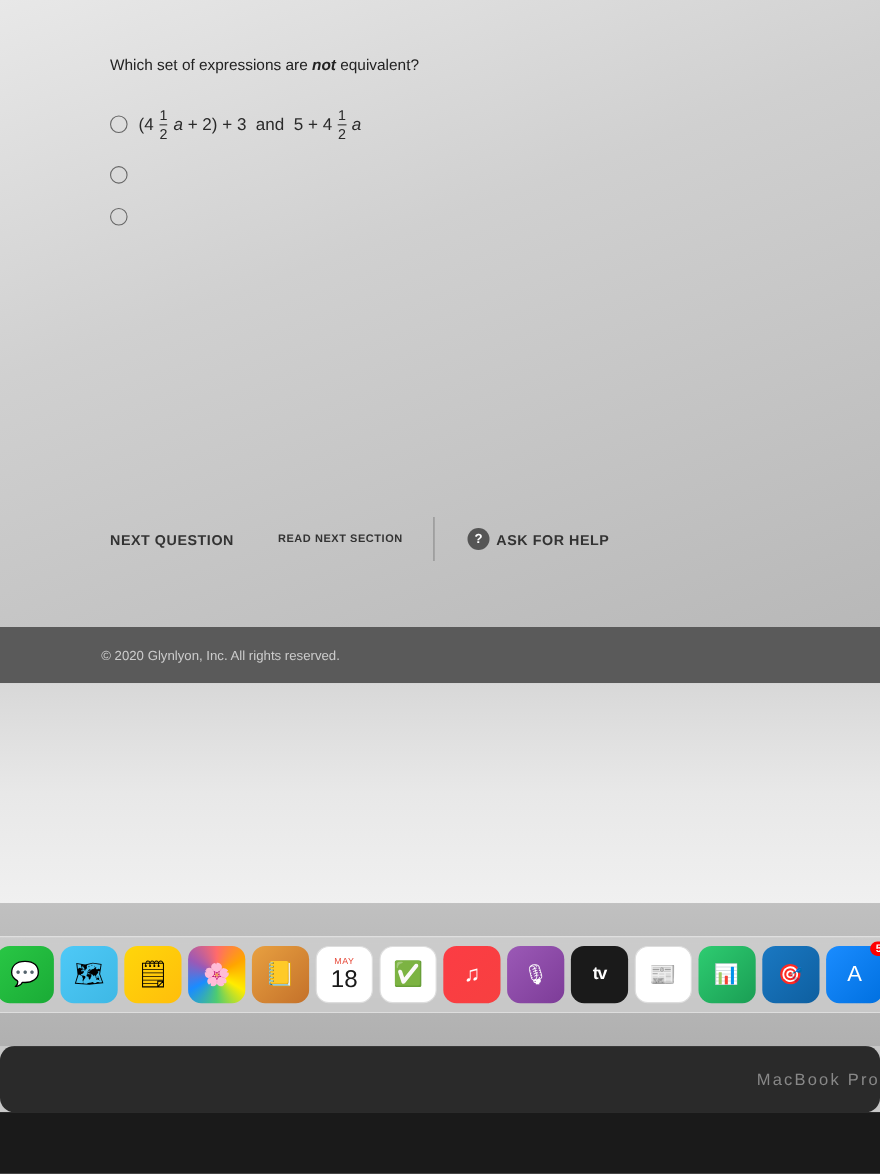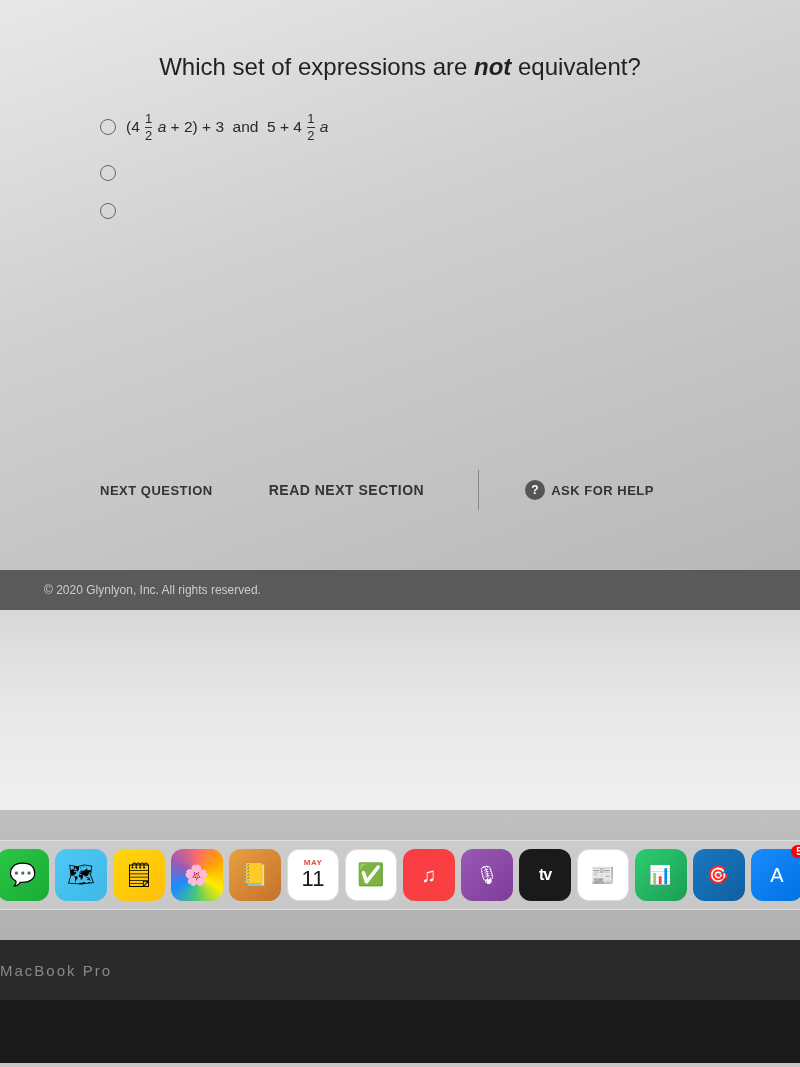--- a/index.html
+++ b/index.html
@@ -18,26 +18,25 @@
       background: linear-gradient(160deg, #e8e8e8 0%, #d0d0d0 40%, #b8b8b8 100%);
       position: relative;
       padding: 50px 100px 40px 100px;
     }
 
     .question-section {
       width: 100%;
     }
 
     .question-title {
-      font-size: 24px;
+      font-size: 14px;
       font-weight: 500;
       color: #222;
       margin-bottom: 28px;
       line-height: 1.4;
-      text-align: center;
     }
 
     .question-title em {
       font-style: italic;
       font-weight: 600;
     }
 
     .options-list {
       list-style: none;
       margin-bottom: 44px;
@@ -86,47 +85,47 @@
     }
 
     
     .action-bar {
       position: absolute;
       bottom: 60px;
       left: 100px;
       right: 100px;
       display: flex;
       align-items: center;
-      gap: 16px;
+      gap: 0;
     }
 
     .btn-next-question {
       font-size: 13px;
       font-weight: 700;
       color: #333;
       letter-spacing: 0.5px;
       text-transform: uppercase;
       background: none;
       border: none;
       cursor: pointer;
       padding: 8px 0;
       margin-right: 40px;
     }
 
     .btn-read-next {
-      font-size: 14px;
+      font-size: 10px;
       font-weight: 700;
       color: #333;
       letter-spacing: 0.5px;
       text-transform: uppercase;
       background: none;
       border: none;
       cursor: pointer;
       padding: 8px 0;
-      margin-right: 38px;
+      margin-right: 28px;
     }
 
     .divider-vertical {
       width: 1px;
       height: 40px;
       background: #888;
       margin-right: 30px;
     }
 
     .btn-ask-help {
@@ -154,25 +153,25 @@
       font-weight: 700;
       display: flex;
       align-items: center;
       justify-content: center;
       flex-shrink: 0;
     }
 
     
     .footer-bar {
       width: 100%;
-      height: 40px;
+      height: 51px;
       background: #5a5a5a;
       display: flex;
       align-items: center;
-      padding: 0 44px;
+      padding: 0 92px;
     }
 
     .footer-text {
       font-size: 12px;
       color: #ccc;
     }
 
     
     .white-gap {
       width: 100%;
@@ -246,39 +245,40 @@
 
     .calendar-inner {
       display: flex;
       flex-direction: column;
       align-items: center;
       width: 100%;
     }
     .cal-month {
       font-size: 8px;
       color: #e74c3c;
-      font-weight: 700;
+      font-weight: 400;
       text-transform: uppercase;
       letter-spacing: 0.5px;
     }
     .cal-day {
       font-size: 22px;
       color: #1a1a1a;
       font-weight: 300;
       line-height: 1.1;
     }
 
     
     .macbook-label-area {
       width: 100%;
       height: 60px;
       background: #2a2a2a;
       display: flex;
       align-items: center;
-      justify-content: flex-start;
+      justify-content: flex-end;
+      border-radius: 13px;
     }
 
     .macbook-label {
       font-size: 15px;
       color: #888;
       letter-spacing: 2px;
       font-weight: 300;
     }
 
     
@@ -355,21 +355,21 @@
       <span style="font-size:20px;">🌸</span>
     </div>
 
     <div class="dock-icon notes2">
       <span style="font-size:22px;">📒</span>
     </div>
 
     <div class="dock-icon calendar">
       <div class="calendar-inner">
         <span class="cal-month">MAY</span>
-        <span class="cal-day">11</span>
+        <span class="cal-day">18</span>
       </div>
     </div>
 
     <div class="dock-icon reminders" style="background:white;">
       <span style="font-size:22px;">✅</span>
     </div>
 
     <div class="dock-icon music">
       <span style="color:white;font-size:20px;">♫</span>
     </div>

